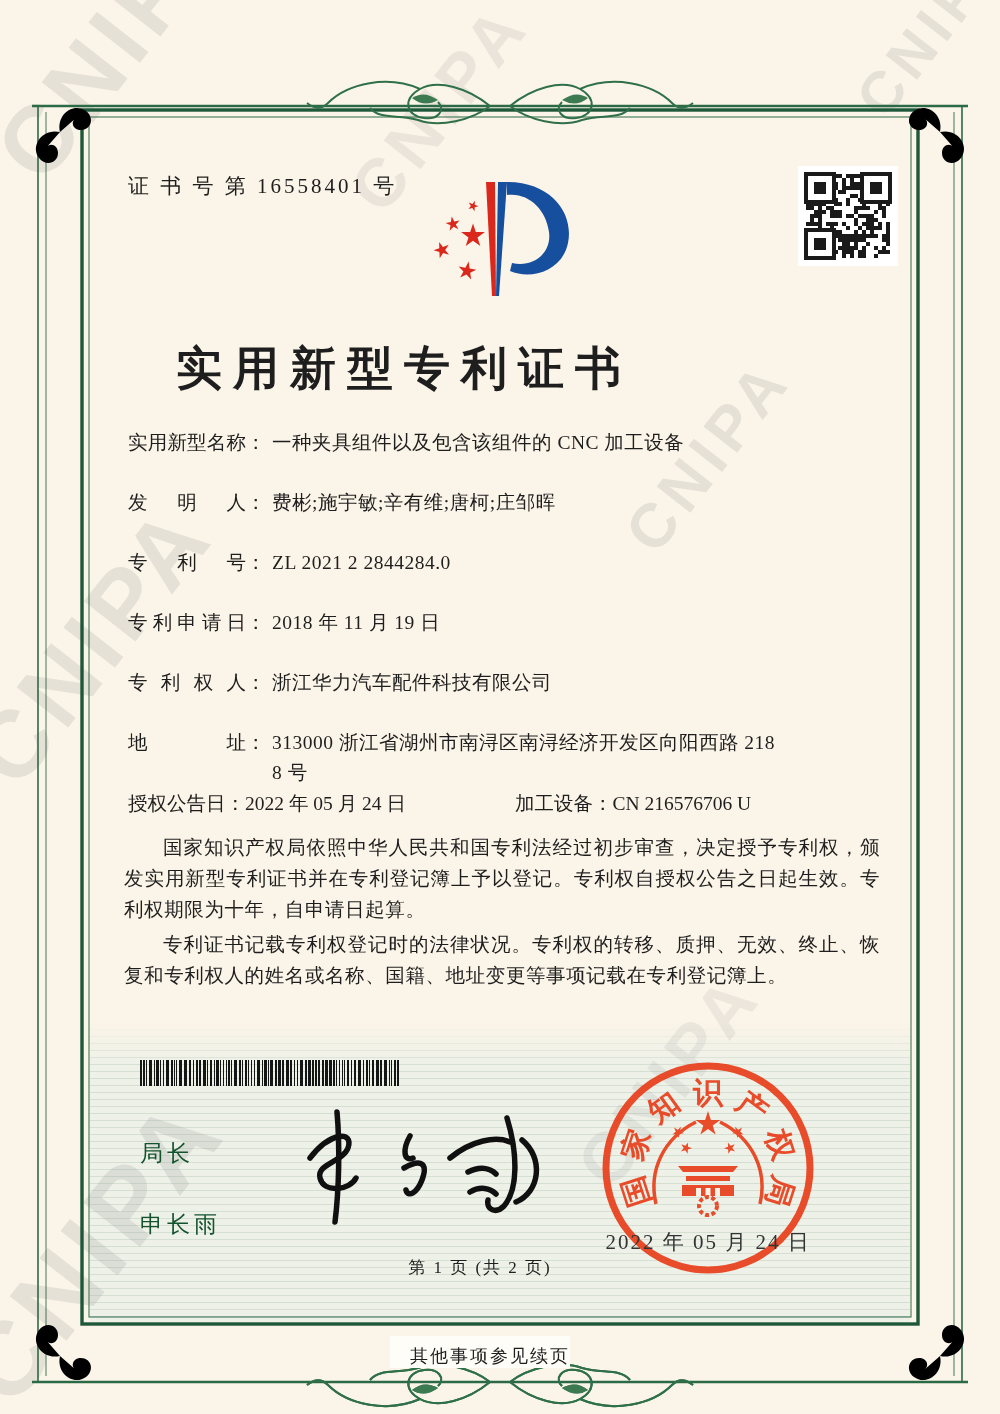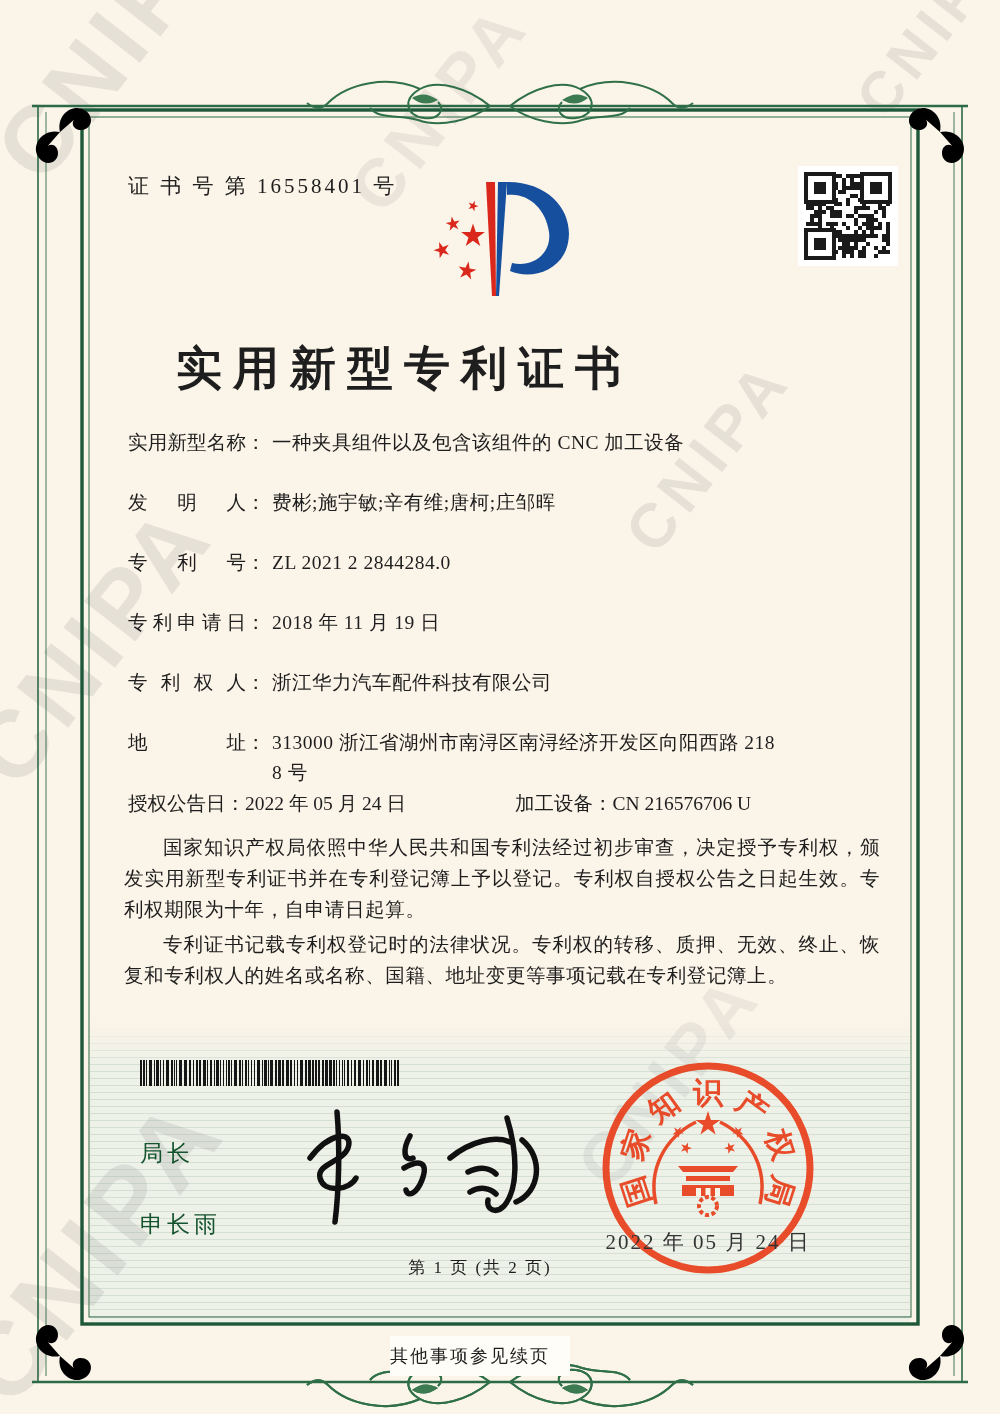--- a/index.html
+++ b/index.html
@@ -26,22 +26,22 @@
   .fvalue{display:inline-block;width:540px;vertical-align:top;letter-spacing:0.5px;}
   .grantrow{font-size:19.5px;}
   .paras{left:120px;top:828px;width:764px;font-size:19.5px;line-height:31px;
          letter-spacing:0.6px;text-align:justify;}
   .paras p{margin:4px;text-indent:2em;}
   .signer{left:140px;font-size:23px;font-family:Liberation Serif, serif;
           letter-spacing:4px;color:#14532d;}
   .sealdate{left:588px;top:1228px;width:240px;text-align:center;font-size:21px;
             letter-spacing:2px;color:#333;z-index:4;}
   .pagefoot{left:0;top:1256px;width:960px;text-align:center;font-size:17px;letter-spacing:2px;}
-  .notebox{position:absolute;z-index:6;left:390px;top:1336px;width:180px;height:40px;
-           background:#fffdf7;text-align:left;line-height:41px;font-size:18px;letter-spacing:2px;}
+  .notebox{position:absolute;z-index:6;left:390px;top:1336px;width:180px;height:32px;
+           background:#fffdf7;text-align:right;line-height:41px;font-size:18px;letter-spacing:2px;}
   .qrbox{position:absolute;left:798px;top:166px;width:100px;height:100px;background:#fff;z-index:3;}
   svg{display:block;}
   .borderlayer{position:absolute;z-index:5;left:0;top:0;pointer-events:none;}
 </style>
 </head>
 <body>
 
 <div class="wm" style="left:-45px;top:-15px;font-size:95px;">CNIPA</div>
 <div class="wm" style="left:318px;top:68px;font-size:68px;opacity:.8;">CNIPA</div>
 <div class="wm" style="left:828px;top:-8px;font-size:58px;">CNIPA</div>

